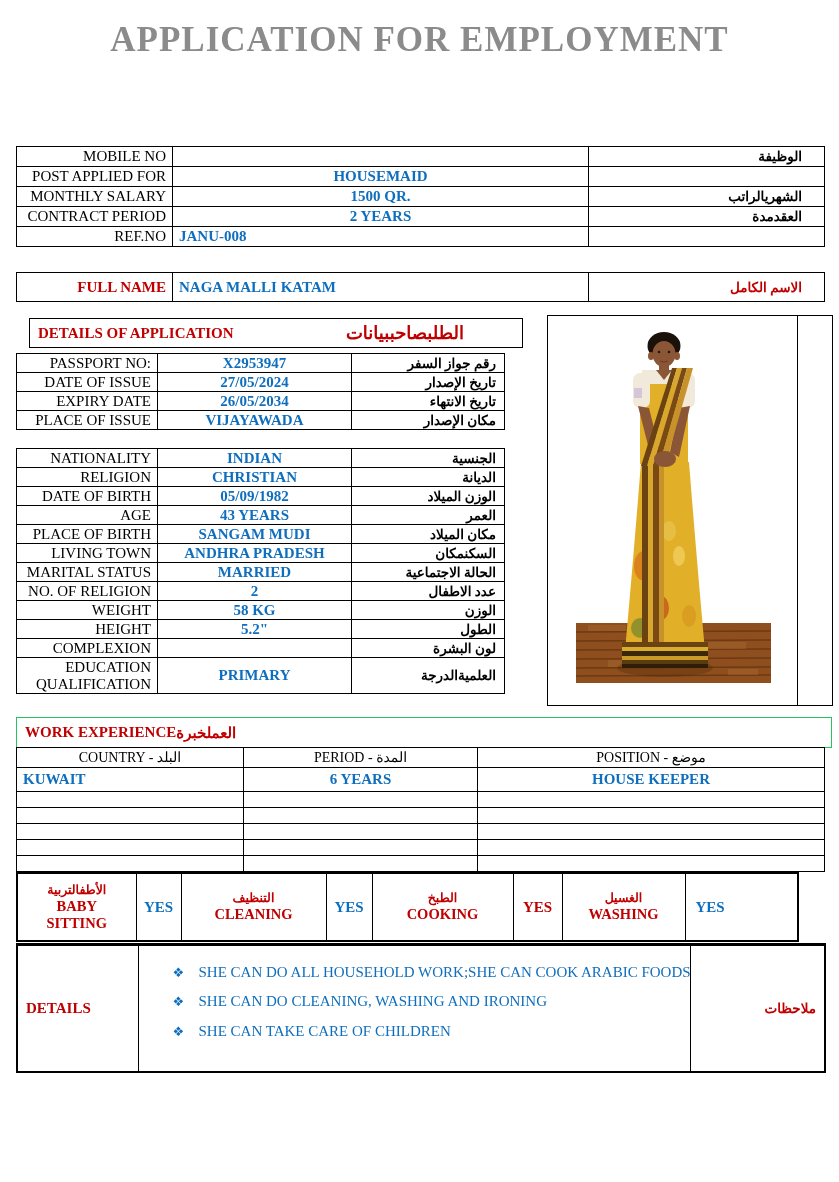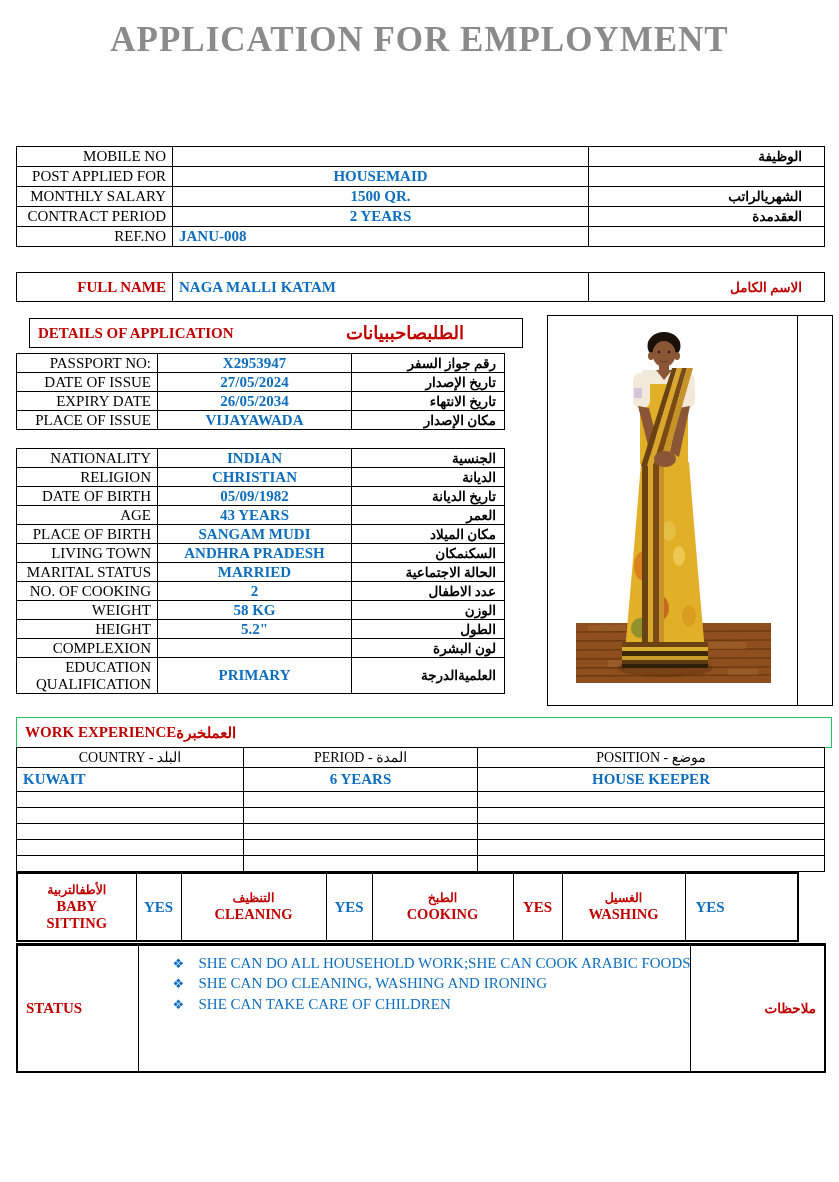--- a/index.html
+++ b/index.html
@@ -66,21 +66,21 @@
   .skill-ar{display:block;font-size:12.5px;direction:rtl;}
   .skill-en{display:block;font-size:14.5px;white-space:normal;line-height:1.2;margin:0 auto;max-width:110px;}
   .tskills td:first-child .skill-en{max-width:64px;}
   .yes{font-weight:bold;font-size:15px;}
   .tskills td:last-child{text-align:left;padding-left:10px;}
   
   .trem{border:2px solid #000;border-top:3px solid #000;}
   .trem td{height:118px;}
   .rem-lbl{color:var(--red);font-weight:bold;padding-left:8px;}
   .rem-body{vertical-align:top;padding:7px 4px 0 34px;}
-  .bullet-row{color:var(--blue);font-size:15px;line-height:1.35;white-space:nowrap;}
+  .bullet-row{color:var(--blue);font-size:15px;line-height:1.35;white-space:nowrap;margin-top:9px;}
   .bullet-glyph{display:inline-block;width:26px;font-size:13px;}
   .rem-ar{text-align:right;font-weight:bold;font-size:13.5px;color:var(--red);direction:rtl;padding-right:8px;margin-left:12px;}
 </style>
 </head>
 <body>
 
 <div class="page">
 
   <h1 class="title">APPLICATION FOR EMPLOYMENT</h1>
 
@@ -182,21 +182,21 @@
       <td class="ar">الجنسية</td>
     </tr>
     <tr>
       <td class="lbl">RELIGION</td>
       <td class="val">CHRISTIAN</td>
       <td class="ar">الديانة</td>
     </tr>
     <tr>
       <td class="lbl">DATE OF BIRTH</td>
       <td class="val">05/09/1982</td>
-      <td class="ar">تاريخ الديانة</td>
+      <td class="ar">الوزن الميلاد</td>
     </tr>
     <tr>
       <td class="lbl">AGE</td>
       <td class="val">43 YEARS</td>
       <td class="ar">العمر</td>
     </tr>
     <tr>
       <td class="lbl">PLACE OF BIRTH</td>
       <td class="val">SANGAM MUDI</td>
       <td class="ar">مكان الميلاد</td>
@@ -205,21 +205,21 @@
       <td class="lbl">LIVING TOWN</td>
       <td class="val">ANDHRA PRADESH</td>
       <td class="ar">السكنمكان</td>
     </tr>
     <tr>
       <td class="lbl">MARITAL STATUS</td>
       <td class="val">MARRIED</td>
       <td class="ar">الحالة الاجتماعية</td>
     </tr>
     <tr>
-      <td class="lbl">NO. OF COOKING</td>
+      <td class="lbl">NO. OF RELIGION</td>
       <td class="val">2</td>
       <td class="ar">عدد الاطفال</td>
     </tr>
     <tr>
       <td class="lbl">WEIGHT</td>
       <td class="val">58 KG</td>
       <td class="ar">الوزن</td>
     </tr>
     <tr>
       <td class="lbl">HEIGHT</td>
@@ -403,21 +403,21 @@
     </table>
 
   <table class="abs trem" style="left:16px;top:943px;width:808px;">
     <colgroup>
         <col style="width:121px">
         <col style="width:552px">
         <col style="width:135px">
       </colgroup>
     <tbody>
         <tr>
-      <td class="rem-lbl">STATUS</td>
+      <td class="rem-lbl">DETAILS</td>
       <td class="rem-body">
         <div class="bullet-row">
           <span class="bullet-glyph">❖</span><span>SHE CAN DO ALL HOUSEHOLD WORK;SHE CAN COOK ARABIC FOODS</span>
         </div>
         <div class="bullet-row">
           <span class="bullet-glyph">❖</span><span>SHE CAN DO CLEANING, WASHING AND IRONING</span>
         </div>
         <div class="bullet-row">
           <span class="bullet-glyph">❖</span><span>SHE CAN TAKE CARE OF CHILDREN</span>
         </div>

